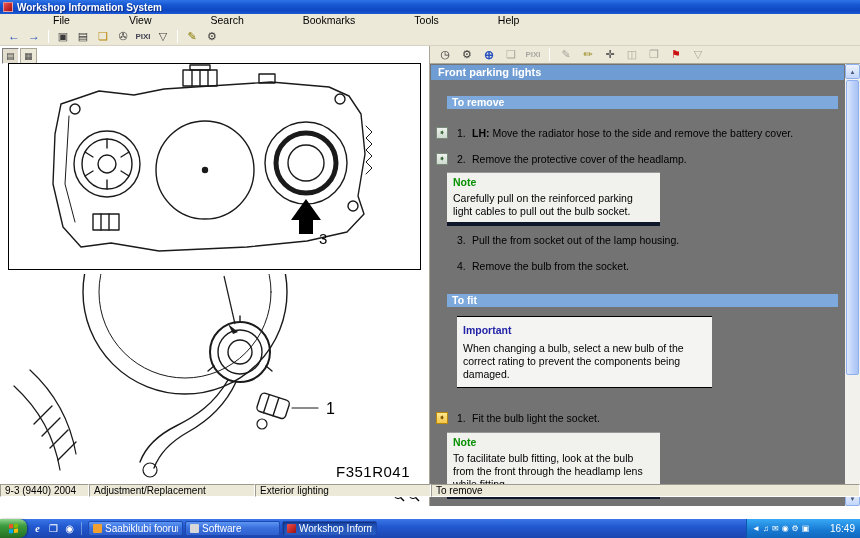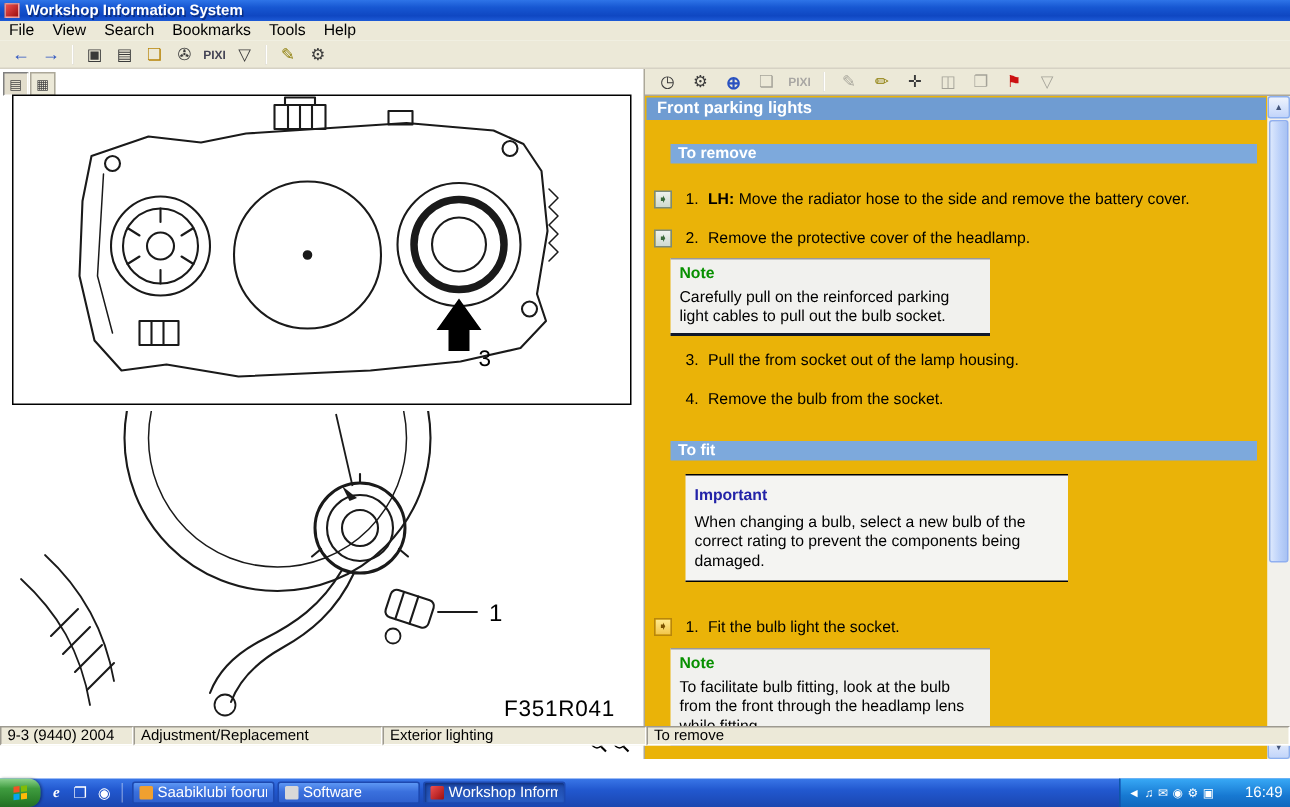--- a/index.html
+++ b/index.html
@@ -11,21 +11,21 @@
   .titlebar{position:absolute;left:0;top:0;width:860px;height:14px;
     background:linear-gradient(180deg,#2e74e8 0%,#1757d2 35%,#0f47c2 75%,#1d5ad6 100%);
     display:flex;align-items:center;padding-left:3px;gap:4px;}
   .app-icon{width:10px;height:10px;background:linear-gradient(135deg,#ef5050,#9c0f0f);
     border:1px solid rgba(255,255,255,.5);display:inline-block;}
   .title-text{color:#fff;font-size:10px;font-weight:bold;text-shadow:1px 1px 0 #0a2f86;}
 
   
   .menubar{position:absolute;left:0;top:14px;width:860px;height:13px;background:#ece9d8;
     display:flex;align-items:center;font-size:10.5px;color:#000;}
-  .menu-item{padding:12px 6px;line-height:13px;cursor:default;}
+  .menu-item{padding:12px 6px;line-height:13px;cursor:default;margin-left:47px;}
 
   
   .toolbar{position:absolute;left:0;top:27px;width:860px;height:19px;background:#ece9d8;
     border-bottom:1px solid #d6d2c4;display:flex;align-items:center;padding-left:5px;gap:2px;}
   .tb-icon{width:18px;height:16px;display:flex;align-items:center;justify-content:center;
     font-size:11px;color:#3a3a3a;cursor:default;}
   .tb-icon.blue{color:#2a52c0;font-weight:bold;font-size:12px;}
   .tb-icon.gold{color:#b8860b;}
   .tb-icon.pencil{color:#8a7a00;}
   .tb-icon.small-label{font-size:8px;font-weight:bold;color:#445;letter-spacing:0;}
@@ -43,38 +43,38 @@
     border:1px solid #aca899;display:flex;align-items:center;justify-content:center;
     font-size:9px;color:#444;}
   .toggle-btn.pressed{border-color:#808080 #fff #fff #808080;background:#e2ddcc;}
   .figure-top{position:absolute;left:8px;top:17px;width:413px;height:207px;border:1px solid #000;}
   .zoom-btn{position:absolute;top:443px;width:13px;height:13px;display:flex;align-items:center;justify-content:center;}
 
   
   .right-panel{position:absolute;left:430px;top:0;width:430px;height:460px;}
   .right-toolbar{position:absolute;left:0;top:0;width:430px;height:18px;background:#ece9d8;
     border-bottom:1px solid #aca899;display:flex;align-items:center;padding-left:6px;gap:4px;}
-  .doc{position:absolute;left:0;top:18px;width:415px;height:442px;background:#eab308;
+  .doc{position:absolute;left:0;top:18px;width:415px;height:442px;background:#737373;
     font-size:10.5px;color:#000;overflow:hidden;}
   .bar-title{position:absolute;left:1px;top:1px;width:413px;height:15px;background:#6f9cd2;
     color:#fff;font-weight:bold;font-size:11px;line-height:15px;padding-left:7px;}
   .bar-section{position:absolute;left:17px;width:391px;height:13px;background:#7da9dc;
     color:#fff;font-weight:bold;font-size:10.5px;line-height:13px;padding-left:5px;}
   .step{position:absolute;left:27px;right:8px;line-height:13px;display:flex;}
   .step-num{width:15px;flex:0 0 15px;}
   .step-body{flex:1;}
   .step-bold{font-weight:bold;}
   .step-bold:not(:empty){margin-right:3px;}
   .step-link{position:absolute;left:-21px;top:0;width:12px;height:12px;background:linear-gradient(#eef2ee,#cfdacf);
     border:1px solid #7a8a7a;display:flex;align-items:center;justify-content:center;}
   .step-link-glyph{font-size:8px;color:#3a6a3a;line-height:1;}
   .step-link.yellow{background:linear-gradient(#ffe98e,#f2c64a);border-color:#b8860b;}
   .step-link.yellow .step-link-glyph{color:#7a5200;}
   .note-box{position:absolute;left:17px;background:#f1f1ee;border-top:1px solid #999;
-    border-bottom:2px solid #0f172a;padding:3px 6px 4px 6px;line-height:13px;}
+    border-bottom:4px solid #0f172a;padding:3px 6px 4px 6px;line-height:13px;}
   .note-label{color:#089000;font-weight:bold;margin-bottom:3px;}
   .important-box{position:absolute;left:27px;background:#f4f4f2;border-top:1px solid #000;
     border-bottom:1px solid #000;padding:7px 6px 6px 6px;line-height:13px;}
   .important-label{color:#2323a8;font-weight:bold;margin-bottom:5px;}
 
   
   .scrollbar{position:absolute;left:415px;top:18px;width:15px;height:442px;background:#f2f1ec;}
   .sb-btn{position:absolute;left:0;width:15px;height:15px;background:linear-gradient(#eef3fd,#c2d5fa);
     border:1px solid #8cb0f0;border-radius:2px;display:flex;align-items:center;justify-content:center;
     font-size:6px;color:#44567c;}

